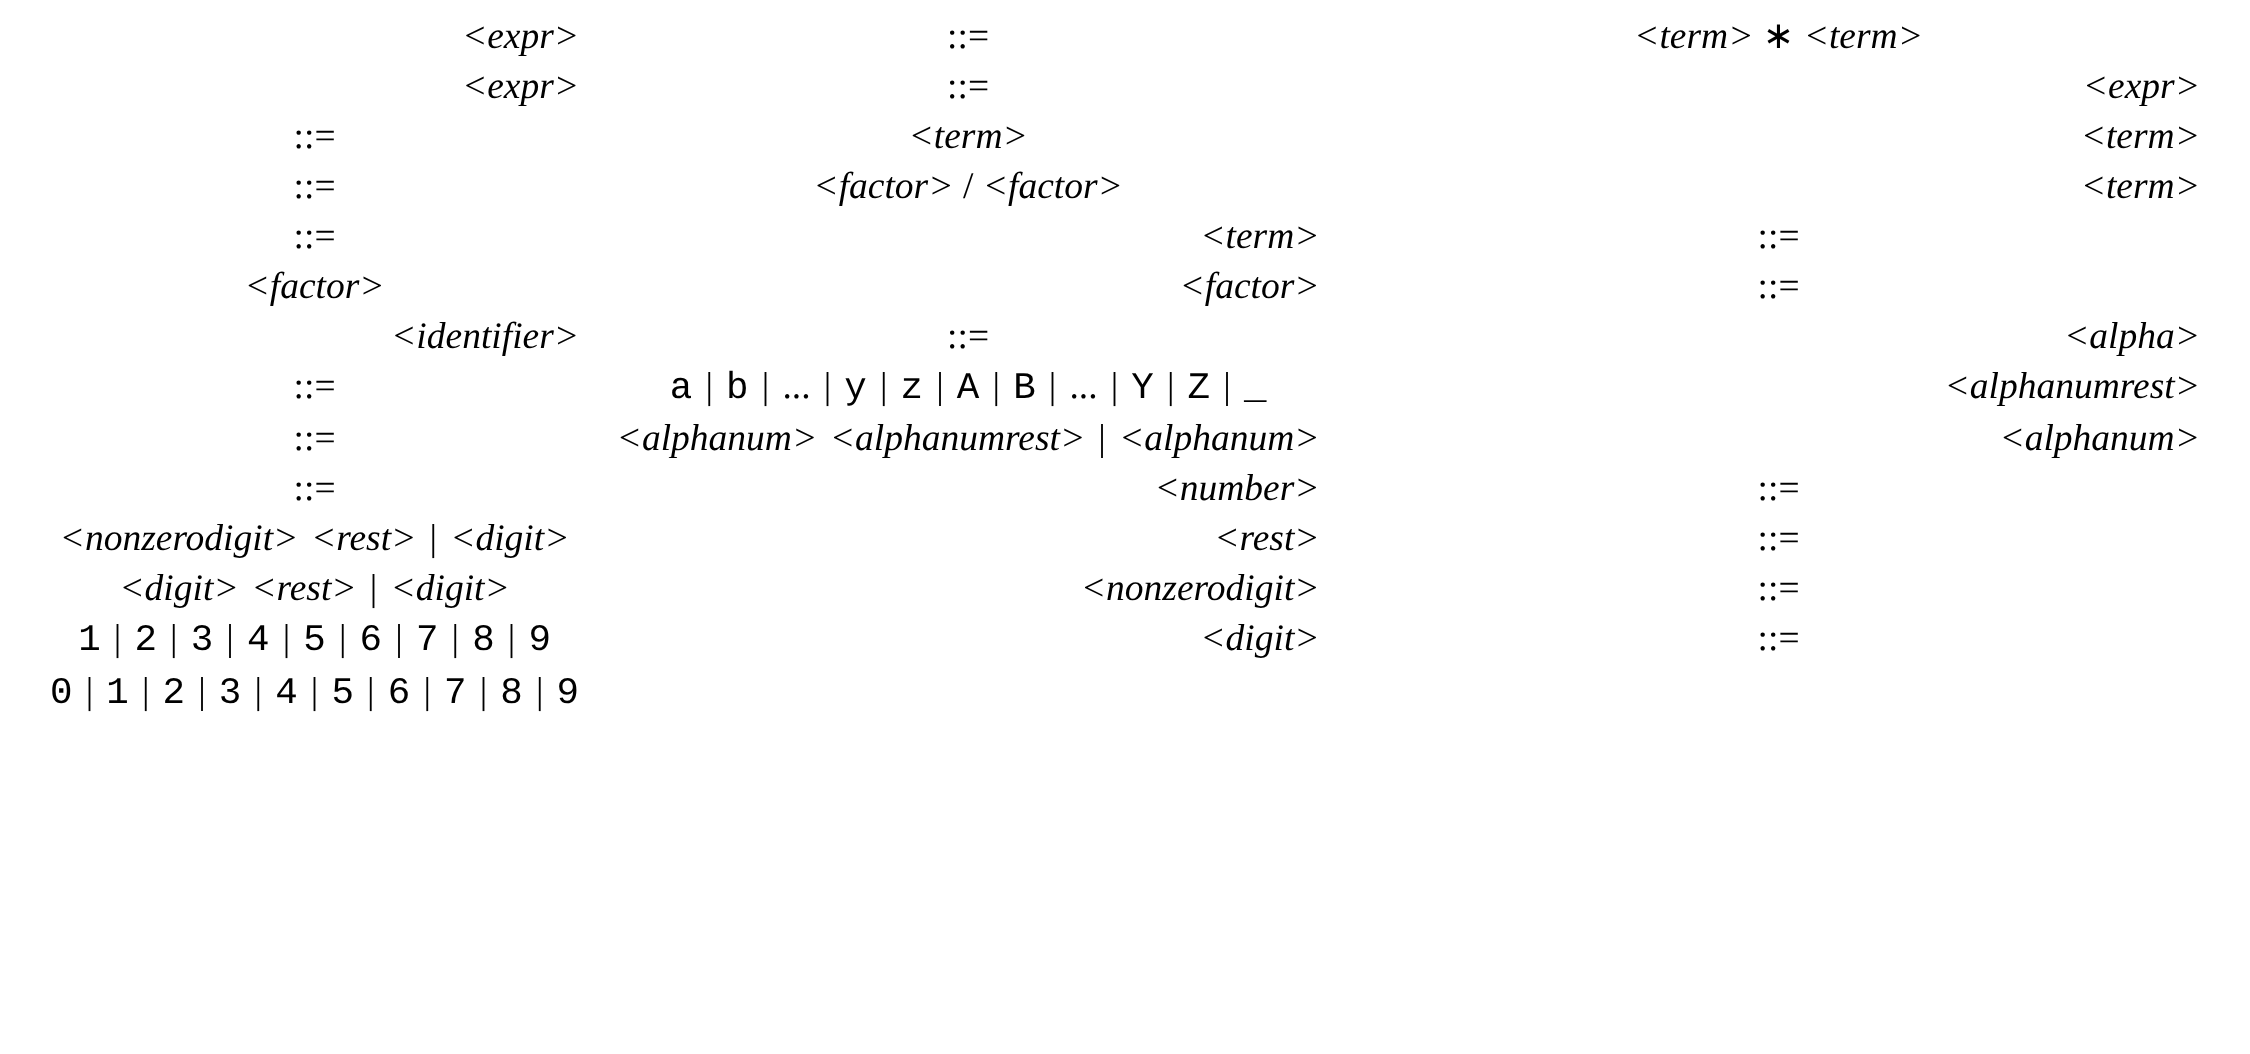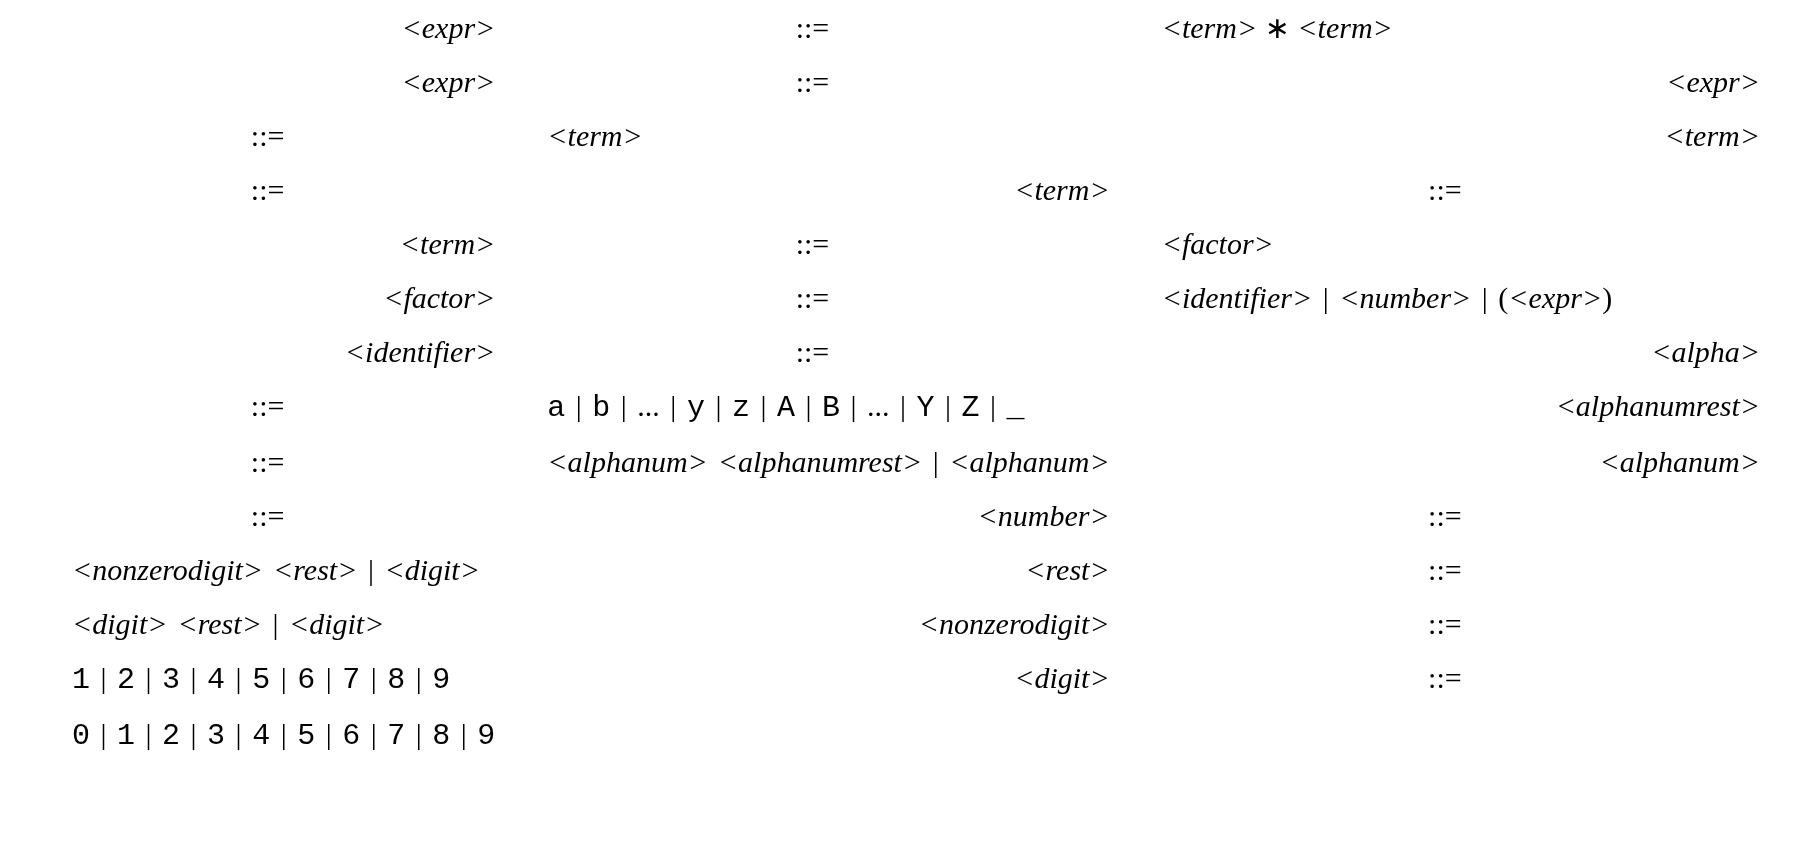--- a/index.html
+++ b/index.html
@@ -10,37 +10,35 @@
       font-size: 30px;
       color: #000000;
     }
     .grammar {
       display: grid;
       grid-template-columns: auto auto 1fr;
       column-gap: 30px;
       row-gap: 6px;
       align-items: baseline;
       justify-content: start;
-      gap: 20px;
     }
     .lhs {
       text-align: right;
       white-space: nowrap;
       font-style: italic;
     }
     .op {
       text-align: center;
       white-space: nowrap;
       font-style: normal;
       padding: 0 8px;
     }
     .rhs {
-      text-align: left;
+      text-align: center;
       white-space: nowrap;
-      margin-left: 32px;
     }
     .nt {
       font-style: italic;
     }
     .t {
       font-family: 'Courier New', Courier, monospace;
       font-style: normal;
     }
     .sym {
       font-style: normal;
@@ -61,28 +59,28 @@
     <div class="lhs"><span class="nt">&lt;expr&gt;</span></div>
     <div class="op">::=</div>
     <div class="rhs"><span class="nt">&lt;term&gt;</span><span class="sym"> ∗ </span><span class="nt">&lt;term&gt;</span></div>
     <div class="lhs"><span class="nt">&lt;expr&gt;</span></div>
     <div class="op">::=</div>
     <div class="lhs"><span class="nt">&lt;expr&gt;</span></div>
     <div class="op">::=</div>
     <div class="rhs"><span class="nt">&lt;term&gt;</span></div>
     <div class="lhs"><span class="nt">&lt;term&gt;</span></div>
     <div class="op">::=</div>
+    <div class="rhs"><span class="nt">&lt;factor&gt;</span><span class="sym"> / </span><span class="nt">&lt;factor&gt;</span></div>
     <div class="lhs"><span class="nt">&lt;term&gt;</span></div>
     <div class="op">::=</div>
     <div class="lhs"><span class="nt">&lt;term&gt;</span></div>
     <div class="op">::=</div>
     <div class="rhs"><span class="nt">&lt;factor&gt;</span></div>
     <div class="lhs"><span class="nt">&lt;factor&gt;</span></div>
     <div class="op">::=</div>
-    <div class="rhs"><span class="nt">&lt;identifier&gt;</span><span class="bar"> | </span><span class="nt">&lt;number&gt;</span><span class="bar"> | </span><span class="sym">(</span><span class="nt">&lt;expr&gt;</span><span class="sym">)</span></div>
     <div class="lhs"><span class="nt">&lt;identifier&gt;</span></div>
     <div class="op">::=</div>
     <div class="lhs"><span class="nt">&lt;alpha&gt;</span></div>
     <div class="op">::=</div>
     <div class="rhs"><span class="t">a</span><span class="bar"> | </span><span class="t">b</span><span class="bar"> | </span><span class="sym">...</span><span class="bar"> | </span><span class="t">y</span><span class="bar"> | </span><span class="t">z</span><span class="bar"> | </span><span class="t">A</span><span class="bar"> | </span><span class="t">B</span><span class="bar"> | </span><span class="sym">...</span><span class="bar"> | </span><span class="t">Y</span><span class="bar"> | </span><span class="t">Z</span><span class="bar"> | </span><span class="t">_</span></div>
     <div class="lhs"><span class="nt">&lt;alphanumrest&gt;</span></div>
     <div class="op">::=</div>
     <div class="rhs"><span class="nt">&lt;alphanum&gt;</span><span class="space"></span><span class="nt">&lt;alphanumrest&gt;</span><span class="bar"> | </span><span class="nt">&lt;alphanum&gt;</span></div>
     <div class="lhs"><span class="nt">&lt;alphanum&gt;</span></div>
     <div class="op">::=</div>

